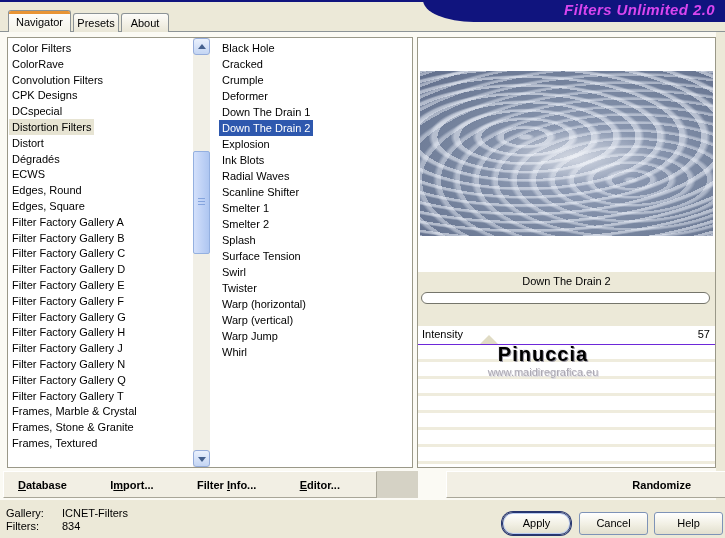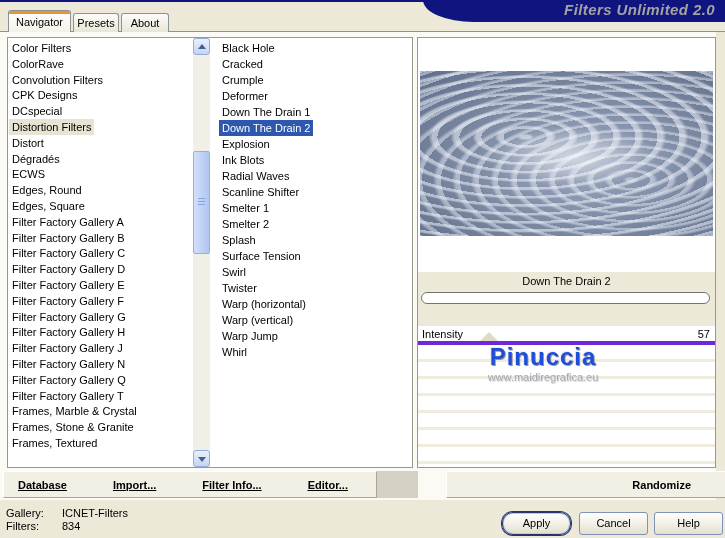--- a/index.html
+++ b/index.html
@@ -7,21 +7,21 @@
     position:relative;width:725px;height:538px;overflow:hidden;
     background:#ECE9D8;font-family:"Liberation Sans",sans-serif;font-size:11px;color:#000;
   }
   
   .topline{position:absolute;top:0;left:0;width:100%;height:2px;background:#10147E;}
   .title-blob{
     position:absolute;top:0;right:0;width:302px;height:22px;background:#10147E;
     border-bottom-left-radius:60px 26px;
   }
   .title-text{
-    position:absolute;top:1px;right:10px;color:#a3a3a3;font-weight:bold;font-style:italic;
+    position:absolute;top:1px;right:10px;color:#d946ef;font-weight:bold;font-style:italic;
     font-size:15px;letter-spacing:.4px;white-space:nowrap;
   }
   
   .tab{
     position:absolute;box-sizing:border-box;text-align:center;
     border:1px solid #8C9396;border-bottom:none;border-radius:3px 3px 0 0;
     background:linear-gradient(#FDFCF9,#E9E6D6);z-index:3;cursor:default;
   }
   .tab.active{
     left:8px;top:10px;width:63px;height:22px;line-height:22px;
@@ -83,47 +83,47 @@
       radial-gradient(ellipse at 55% 55%, #9BA7BF, #76849E 60%, #626F8C);
   }
   .caption-block{position:absolute;left:0;top:234px;width:297px;height:54px;background:#ECE9D8;}
   .caption{height:18px;line-height:18px;text-align:center;}
   .progress{
     position:absolute;left:3px;top:20px;width:289px;height:12px;box-sizing:border-box;
     background:#fff;border:1px solid #75756B;border-radius:7px;
   }
   .intensity-row{
     position:absolute;left:0;top:288px;width:297px;height:19px;background:#fff;
-    border-bottom:4px solid #6d28d9;box-sizing:border-box;
+    border-bottom:1px solid #6d28d9;box-sizing:border-box;
   }
   .intensity-label{position:absolute;left:4px;top:2px;}
   .intensity-value{position:absolute;right:5px;top:2px;}
   .intensity-thumb{
     position:absolute;bottom:0;width:0;height:0;
     border-left:9px solid transparent;border-right:9px solid transparent;
     border-bottom:9px solid #E0DBC4;
   }
   .rows{
     position:absolute;left:0;top:307px;width:297px;height:122px;
     background:repeating-linear-gradient(180deg,#FFFFFF 0 14px,#EFECDD 14px 17px);
   }
   .watermark{position:absolute;left:10px;top:305px;width:230px;text-align:center;pointer-events:none;}
   .wm-name{
-    font-size:24px;font-weight:bold;color:#1d4ed8;letter-spacing:1px;
+    font-size:20px;font-weight:bold;color:#000000;letter-spacing:1px;
     text-shadow:1px 1px 0 #96939E, -1px -1px 0 #EDEBF0;
   }
   .wm-url{font-size:11px;font-weight:normal;color:#A9A6B1;text-shadow:1px 1px 0 #D8D6DE;}
   
   .strip-gap{position:absolute;left:377px;top:439px;width:41px;height:27px;background:#D5D2C5;}
   .strip{
     position:absolute;top:439px;height:27px;box-sizing:border-box;background:#F2EFE4;
     border:1px solid;border-color:#FFFFFF #A9A698 #A9A698 #FFFFFF;
     display:flex;align-items:center;font-weight:bold;
   }
-  .strip-left{left:3px;width:374px;padding:0 28px 0 14px;justify-content:space-between;text-decoration:underline;}
+  .strip-left{left:3px;width:374px;padding:0 36px 0 14px;justify-content:space-between;}
   .strip-right{left:418px;width:335px;padding-right:23px;justify-content:flex-end;gap:36px;margin-left:28px;}
   .tool-btn{cursor:default;}
   
   .statusbar{position:absolute;left:0;top:500px;width:725px;height:38px;background:#ECE9D8;}
   .st-line{position:absolute;left:6px;white-space:nowrap;}
   .st-val{position:absolute;left:62px;white-space:nowrap;}
   .l1{top:7px;} .l2{top:20px;}
   .btn{
     position:absolute;top:12px;width:69px;height:23px;box-sizing:border-box;
     background:linear-gradient(#FFFFFF,#F1EFE3 55%,#E2DFCE);

